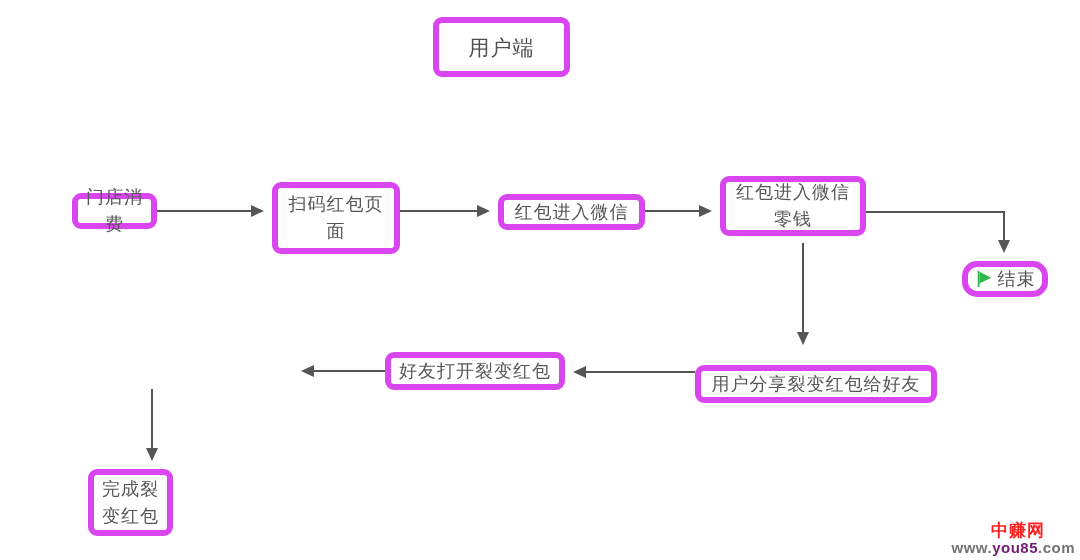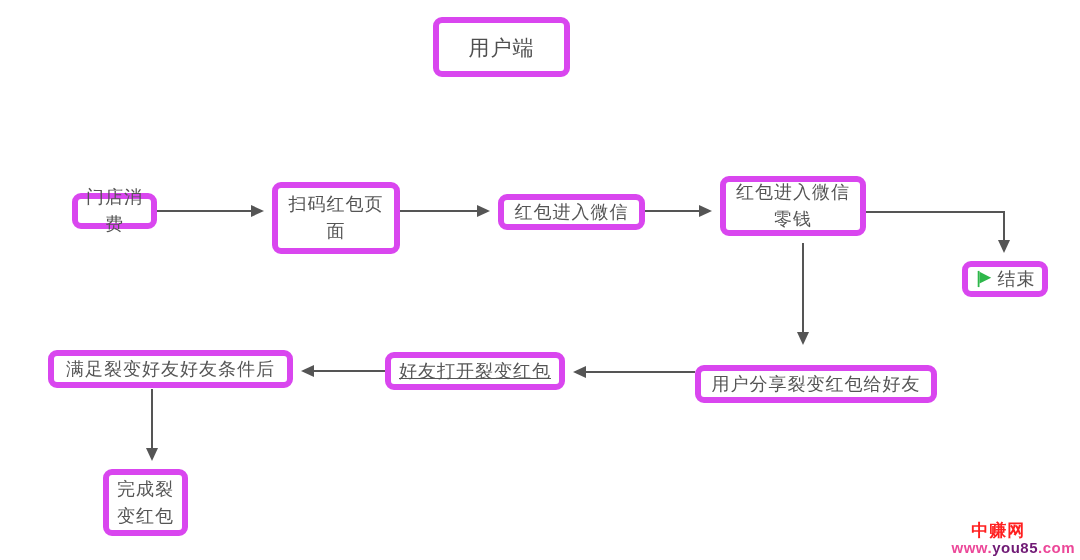--- a/index.html
+++ b/index.html
@@ -26,44 +26,44 @@
     letter-spacing: 1px;
     line-height: 27px;
     white-space: pre-line;
     z-index: 2;
   }
   .node-title     { left: 433px; top: 17px;  width: 137px; height: 60px; font-size: 21px; color: #4f4f4f; }
   .node-store     { left: 48px;  top: 193px; width: 85px; height: 36px; margin-left: 24px; }
   .node-scan      { left: 272px; top: 182px; width: 128px; height: 72px; }
   .node-receive   { left: 498px; top: 194px; width: 147px; height: 36px; }
   .node-wallet    { left: 720px; top: 176px; width: 146px; height: 60px; }
-  .node-end       { left: 962px; top: 261px; width: 86px;  height: 36px; gap: 5px; }
+  .node-end       { left: 962px; top: 261px; width: 86px;  height: 36px; gap: 5px; border-radius: 15px; }
   .node-share     { left: 695px; top: 353px; width: 242px; height: 38px; margin-top: 12px; }
-  .node-open      { left: 385px; top: 352px; width: 180px; height: 38px; text-decoration: underline; }
+  .node-open      { left: 385px; top: 352px; width: 180px; height: 38px; }
   .node-condition { left: 48px;  top: 350px; width: 245px; height: 38px; }
-  .node-complete  { left: 103px; top: 469px; width: 85px;  height: 67px; }
+  .node-complete  { left: 88px; top: 469px; width: 85px;  height: 67px; }
 
   .flag-icon { width: 18px; height: 20px; flex: 0 0 auto; display: block; }
 
   .edges-svg { position: absolute; left: 0; top: 0; z-index: 1; }
 
   .watermark {
     position: absolute;
     right: 5px;
     bottom: 4px;
     display: flex;
     flex-direction: column;
-    align-items: center;
+    align-items: flex-end;
     line-height: 17px;
     font-weight: bold;
     z-index: 3;
   }
   .watermark-brand { font-size: 17px; color: #ff1f1f; margin-right: 30px; letter-spacing: 1px; }
   .watermark-url   { font-size: 15px; letter-spacing: 0.5px; }
-  .url-blue { color: #ec4899; }
+  .url-blue { color: #737373; }
   .url-red  { color: #701a75; }
 </style>
 </head>
 <body>
 
 <div class="stage">
 
   <svg class="edges-svg" width="1080" height="560" viewBox="0 0 1080 560">
     <defs>
       <marker id="arrowhead" markerWidth="7" markerHeight="7" refX="8" refY="5" orient="auto" markerUnits="userSpaceOnUse">
@@ -102,21 +102,20 @@
       <path d="M4 2 L4 20" stroke="#2eb74a" stroke-width="2" fill="none"></path>
       <path d="M5 3 L18 9.5 L5 16 Z" fill="#2eb74a"></path>
     </svg>
     <span>结束</span>
   </div>
 
   <div class="flow-node node-share">用户分享裂变红包给好友</div>
 
   <div class="flow-node node-open">好友打开裂变红包</div>
 
-  <div class="flow-node node-condition">满足裂变好友好友条件后</div>
 
   <div class="flow-node node-complete">完成裂
 变红包</div>
 
   <div class="watermark">
     <span class="watermark-brand">中赚网</span>
     <span class="watermark-url"><span class="url-blue">www.</span><span class="url-red">you85</span><span class="url-blue">.com</span></span>
   </div>
 
 </div>

